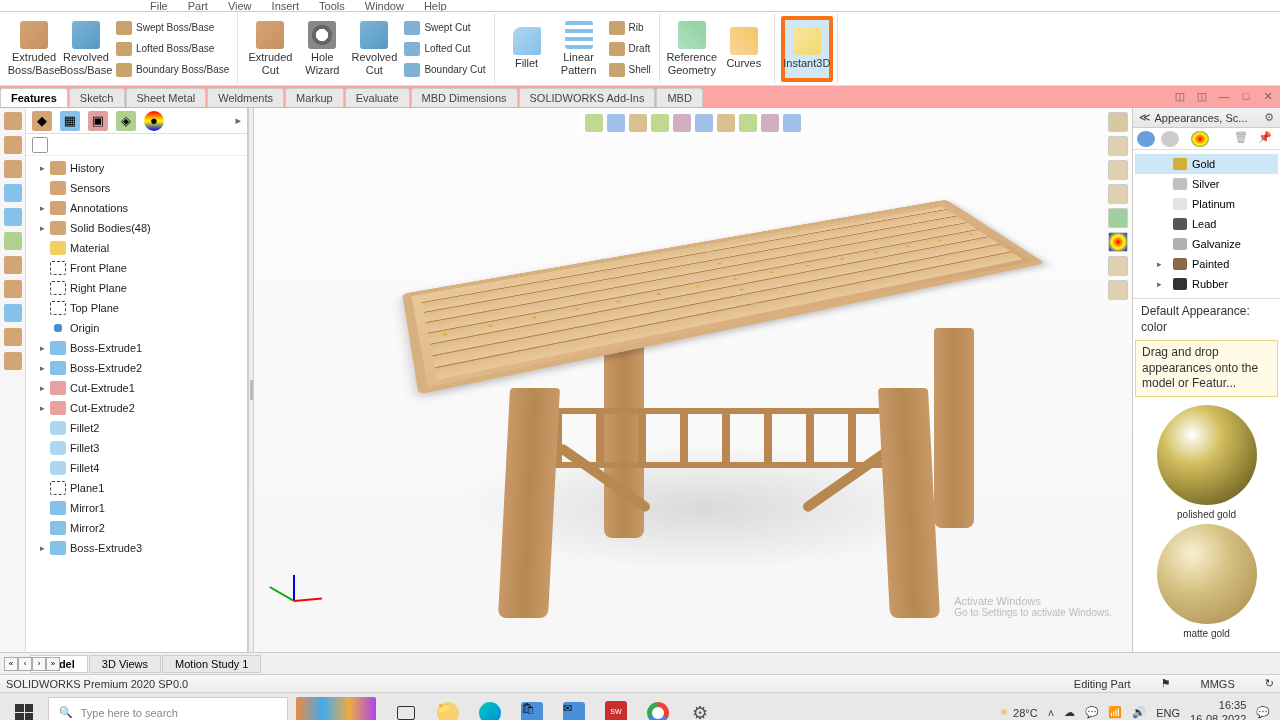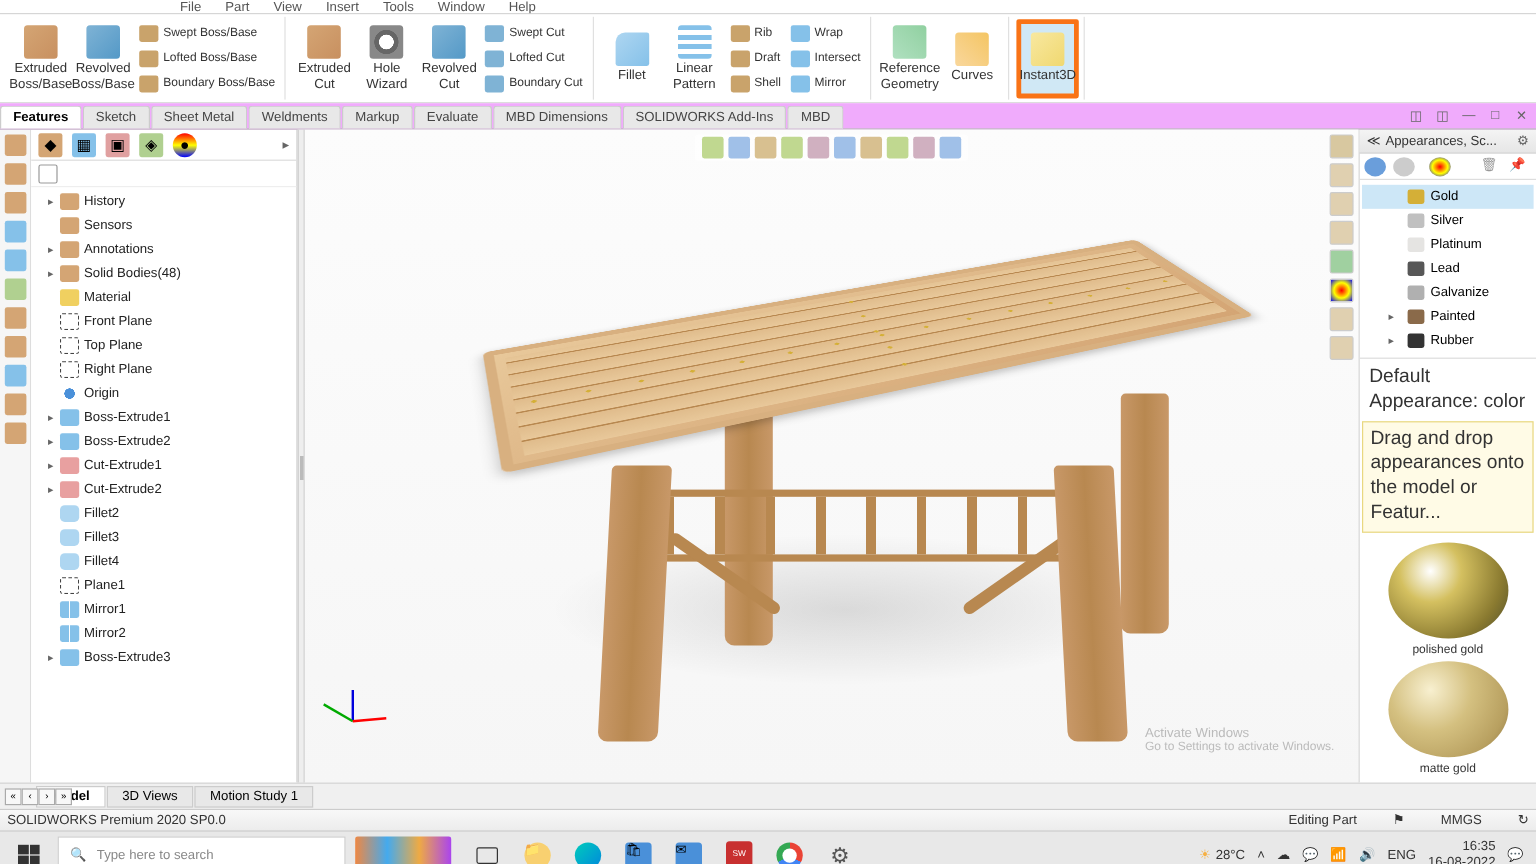--- a/index.html
+++ b/index.html
@@ -16,21 +16,21 @@
 .rbtn-lg .ico.pat{background:repeating-linear-gradient(0deg,#85c1e9 0,#85c1e9 4px,transparent 4px,transparent 8px)}
 .rbtn-lg .ico.ref{background:linear-gradient(45deg,#b0e0c0,#90d0a0)}
 .rbtn-lg .ico.cur{background:linear-gradient(45deg,#f9d79c,#f4c563)}
 .rbtn-lg .ico.i3d{background:linear-gradient(135deg,#f8e8a0,#f0d870)}
 .rbtn-lg.active{background:#d0e8f5;border:4px solid #f97316}
 .rcol{display:flex;flex-direction:column;justify-content:center;height:100%;gap:1px}
 .rbtn-sm{display:flex;align-items:center;height:20px;padding:1px 4px;font-size:10px;color:#333;cursor:pointer;white-space:nowrap;border-radius:2px}
 .rbtn-sm .si{width:16px;height:14px;background:#c9a36b;margin-right:4px;border-radius:2px}
 .rbtn-sm .si.c2{background:#7fb3d5}
 .rbtn-sm .si.c3{background:#85c1e9}
-.tabs{height:22px;background:#f0abfc;border-bottom:1px solid #bbb;display:flex;align-items:flex-end;position:relative}
+.tabs{height:22px;background:#fca5a5;border-bottom:1px solid #bbb;display:flex;align-items:flex-end;position:relative}
 .tab{padding:3px 10px;font-size:11px;background:#e8e8e8;border:1px solid #ccc;border-bottom:none;margin-right:1px;cursor:pointer;border-radius:3px 3px 0 0;color:#444}
 .tab.active{background:#fff;font-weight:bold;color:#000}
 .winctrls{position:absolute;right:4px;top:2px;display:flex;gap:6px;font-size:12px;color:#666}
 .winctrls span{width:16px;height:16px;display:flex;align-items:center;justify-content:center;cursor:pointer}
 .main{display:flex;height:544px}
 .lefticons{width:26px;background:#f6f6f6;border-right:1px solid #ddd;display:flex;flex-direction:column;align-items:center;padding-top:4px;gap:6px}
 .lefticons div{width:18px;height:18px;background:#d4a574;border-radius:2px;cursor:pointer}
 .treepanel{width:222px;background:#fff;border-right:1px solid #ccc;display:flex;flex-direction:column}
 .treetabs{height:26px;border-bottom:1px solid #ddd;display:flex;align-items:center;padding:0 6px;gap:8px}
 .treetabs .tt{width:20px;height:20px;border-radius:2px;cursor:pointer;display:flex;align-items:center;justify-content:center;font-size:13px}
@@ -54,21 +54,21 @@
 .heads{position:absolute;top:4px;left:50%;transform:translateX(-50%);display:flex;gap:4px;background:rgba(255,255,255,.6);padding:2px 6px;border-radius:3px}
 .heads div{width:18px;height:18px;border-radius:2px;cursor:pointer}
 .heads .h1{background:#c0d890}.heads .h2{background:#a0c0e8}.heads .h3{background:#d8c090}.heads .h4{background:#d0b0c0}
 .righticons{position:absolute;top:4px;right:4px;display:flex;flex-direction:column;gap:4px}
 .righticons div{width:20px;height:20px;background:#e0d0b0;border:1px solid #ccc;border-radius:2px;cursor:pointer}
 .triad{position:absolute;bottom:40px;left:30px;width:50px;height:50px}
 .triad .ax{position:absolute;bottom:10px;left:10px;height:2px;transform-origin:left center}
 .triad .xr{width:28px;background:red;transform:rotate(-5deg)}
 .triad .yg{width:28px;background:#0a0;transform:rotate(-150deg)}
 .triad .zb{width:26px;background:#00d;transform:rotate(-90deg)}
-.watermark{position:absolute;bottom:24px;right:20px;color:#bbb;font-size:14px;text-align:left}
+.watermark{position:absolute;bottom:34px;right:20px;color:#bbb;font-size:14px;text-align:left}
 .watermark .w2{font-size:10px}
 .model3d{position:absolute;top:20px;left:40px;width:800px;height:500px}
 .shadow{position:absolute;top:280px;left:60px;width:700px;height:200px;background:radial-gradient(ellipse 350px 90px at center,rgba(0,0,0,.12),transparent 70%)}
 .tabletop{position:absolute;top:60px;left:130px;width:620px;height:180px;background:linear-gradient(160deg,#e8c89a,#d4a574);transform:perspective(900px) rotateX(62deg) rotateZ(-22deg);border-radius:6px;box-shadow:0 4px 12px rgba(0,0,0,.25);border:8px solid #d8b080}
 .planks{position:absolute;inset:8px;background:repeating-linear-gradient(0deg,#e8c89a 0,#e0bc8c 18px,#b88850 18px,#b88850 20px)}
 .rivets{position:absolute;inset:2px;background-image:radial-gradient(circle 4px,#d4af37 50%,transparent 52%);background-size:40px 166px;background-repeat:repeat-x;background-position:0 0}
 .rivets2{position:absolute;inset:2px;background-image:radial-gradient(circle 4px,#d4af37 50%,transparent 52%);background-size:40px 166px;background-repeat:repeat-x;background-position:0 160px}
 .rivets3{position:absolute;inset:2px;background-image:radial-gradient(circle 4px,#d4af37 50%,transparent 52%);background-size:596px 30px;background-repeat:repeat-y}
 .rivets4{position:absolute;inset:2px;background-image:radial-gradient(circle 4px,#d4af37 50%,transparent 52%);background-size:596px 30px;background-repeat:repeat-y;background-position:590px 0}
 .leg{position:absolute;width:50px;height:230px;background:linear-gradient(90deg,#c89868,#b88850,#c89868);border-radius:4px 4px 8px 8px}
@@ -84,21 +84,21 @@
 .splitter::after{content:"";position:absolute;top:50%;left:1px;width:3px;height:20px;background:#bbb}
 .rpanel{width:148px;background:#fff;border-left:1px solid #ccc;display:flex;flex-direction:column}
 .rpanel-hd{height:20px;background:linear-gradient(#f4f4f4,#e6e6e6);border-bottom:1px solid #ccc;font-size:11px;padding:2px 6px;display:flex;align-items:center;color:#333}
 .rpanel-hd .gear{margin-left:auto;font-size:11px;color:#666}
 .rptabs{height:22px;border-bottom:1px solid #ddd;display:flex;align-items:center;padding:0 4px;gap:6px}
 .rptabs div{width:18px;height:16px;border-radius:2px;cursor:pointer}
 .applist{padding:4px 2px}
 .appitem{display:flex;align-items:center;height:20px;padding-left:38px;font-size:11px;cursor:pointer}
 .appitem.sel{background:#cde7f7}
 .appitem .sw{width:14px;height:12px;margin-right:5px;border-radius:2px}
-.apphint{padding:4px 6px;font-size:16px;line-height:1.3;background:#fffbe6;border:1px solid #e8d880;color:#333;margin:2px}
+.apphint{padding:4px 6px;font-size:12px;line-height:1.3;background:#fffbe6;border:1px solid #e8d880;color:#333;margin:2px}
 .apprev{display:flex;flex-direction:column;align-items:center;padding:6px;gap:4px}
 .sphere{width:100px;height:100px;border-radius:50%}
 .sphere.gold1{background:radial-gradient(circle at 35% 30%,#fff,#d4c060 30%,#8a7a30 70%,#4a4a2a)}
 .sphere.gold2{background:radial-gradient(circle at 35% 30%,#f8f0d0,#d4c080 40%,#b8a060 75%,#8a7040)}
 .spname{font-size:10px;color:#333}
 .btabs{height:22px;background:#f0f0f0;border-top:1px solid #ccc;display:flex;align-items:center;padding-left:30px}
 .btab{padding:2px 12px;font-size:11px;border:1px solid #ccc;background:#e8e8e8;cursor:pointer;margin-right:1px}
 .btab.active{background:#fff;font-weight:bold}
 .navbtns{display:flex;margin-right:4px}
 .navbtns span{width:14px;height:14px;border:1px solid #aaa;background:#f8f8f8;font-size:8px;display:flex;align-items:center;justify-content:center;cursor:pointer}
@@ -175,25 +175,20 @@
       </div>
       <div class="rbtn-lg">
         <div class="ico pat"></div>
         <div>Linear<br>Pattern</div>
       </div>
       <div class="rcol">
         <div class="rbtn-sm"><span class="si "></span>Rib</div>
         <div class="rbtn-sm"><span class="si "></span>Draft</div>
         <div class="rbtn-sm"><span class="si "></span>Shell</div>
       </div>
-      <div class="rcol">
-        <div class="rbtn-sm"><span class="si c3"></span>Wrap</div>
-        <div class="rbtn-sm"><span class="si c3"></span>Intersect</div>
-        <div class="rbtn-sm"><span class="si c3"></span>Mirror</div>
-      </div>
     </div>
     <div class="rgroup">
       <div class="rbtn-lg">
         <div class="ico ref"></div>
         <div>Reference<br>Geometry</div>
       </div>
       <div class="rbtn-lg">
         <div class="ico cur"></div>
         <div>Curves</div>
       </div>
@@ -252,22 +247,22 @@
     <div class="filterrow">
       <span></span>
     </div>
     <div class="tree scroll" id="tree">
         <div class="treeitem"><span class="exp">▸</span><span class="ic fold"></span>History</div>
         <div class="treeitem"><span class="exp"></span><span class="ic fold"></span>Sensors</div>
         <div class="treeitem"><span class="exp">▸</span><span class="ic fold"></span>Annotations</div>
         <div class="treeitem"><span class="exp">▸</span><span class="ic fold"></span>Solid Bodies(48)</div>
         <div class="treeitem"><span class="exp"></span><span class="ic mat"></span>Material <not specified=""></not></div>
         <div class="treeitem"><span class="exp"></span><span class="ic pln"></span>Front Plane</div>
+        <div class="treeitem"><span class="exp"></span><span class="ic pln"></span>Right Plane</div>
         <div class="treeitem"><span class="exp"></span><span class="ic pln"></span>Top Plane</div>
-        <div class="treeitem"><span class="exp"></span><span class="ic pln"></span>Right Plane</div>
         <div class="treeitem"><span class="exp"></span><span class="ic org"></span>Origin</div>
         <div class="treeitem"><span class="exp">▸</span><span class="ic feat"></span>Boss-Extrude1</div>
         <div class="treeitem"><span class="exp">▸</span><span class="ic feat"></span>Boss-Extrude2</div>
         <div class="treeitem"><span class="exp">▸</span><span class="ic cut"></span>Cut-Extrude1</div>
         <div class="treeitem"><span class="exp">▸</span><span class="ic cut"></span>Cut-Extrude2</div>
         <div class="treeitem"><span class="exp"></span><span class="ic fil"></span>Fillet2</div>
         <div class="treeitem"><span class="exp"></span><span class="ic fil"></span>Fillet3</div>
         <div class="treeitem"><span class="exp"></span><span class="ic fil"></span>Fillet4</div>
         <div class="treeitem"><span class="exp"></span><span class="ic pln"></span>Plane1</div>
         <div class="treeitem"><span class="exp"></span><span class="ic mir"></span>Mirror1</div>

